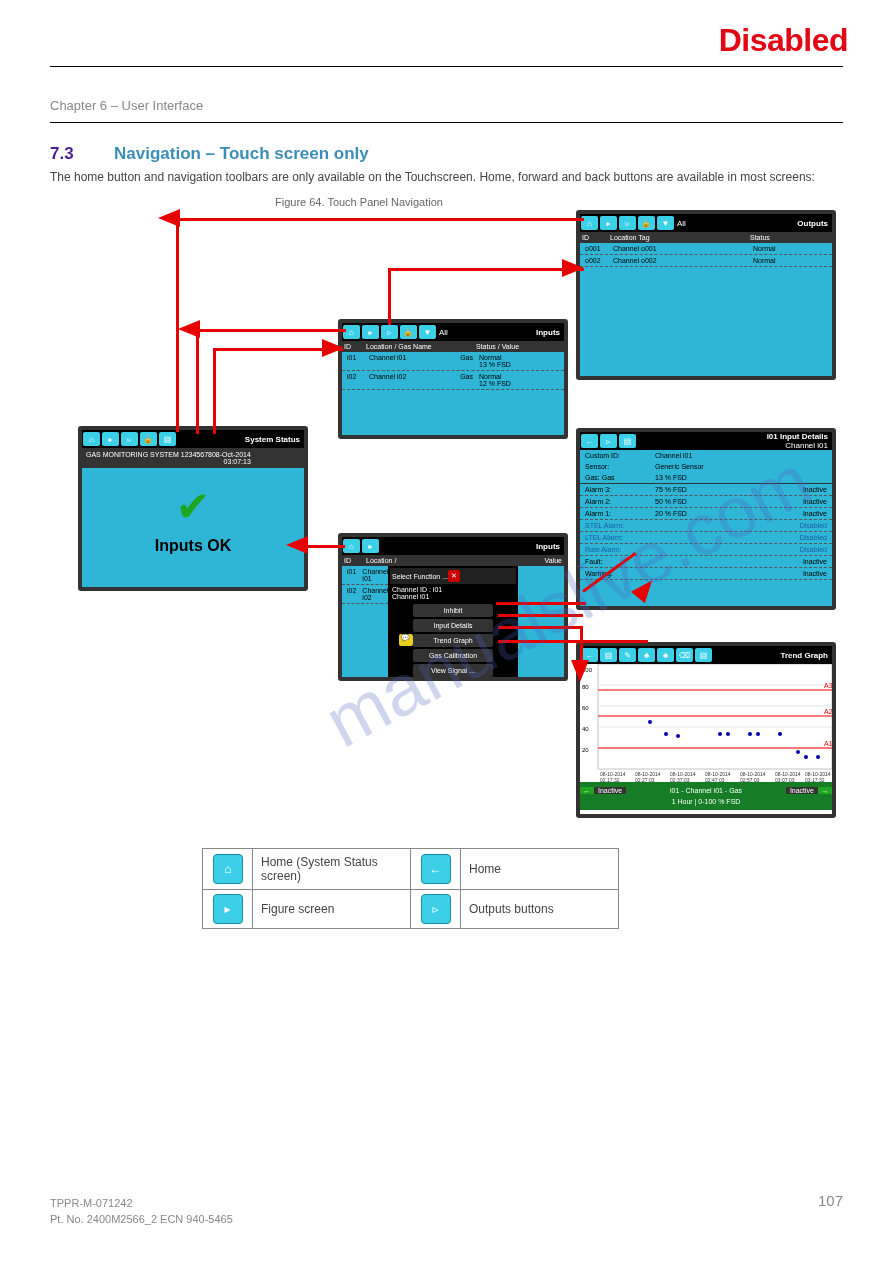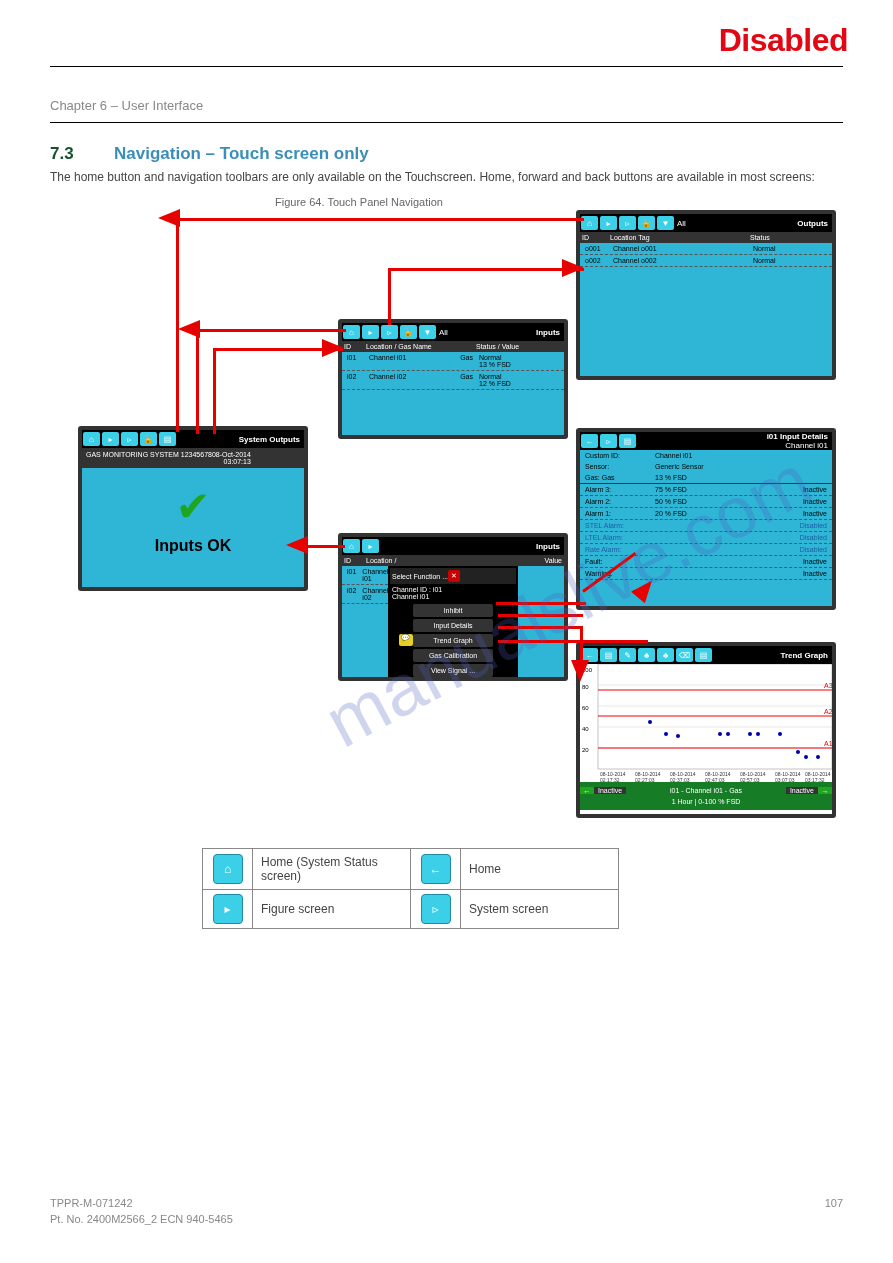--- a/index.html
+++ b/index.html
@@ -1,21 +1,21 @@
 <!DOCTYPE html>
 <html><head>
 <meta charset="utf-8">
 <style>
   * { box-sizing: border-box; margin: 0; padding: 0; }
   body { width: 893px; height: 1263px; background: #fff; font-family: Arial, sans-serif; position: relative; color: #333; }
   .logo { position: absolute; top: 22px; right: 45px; font-size: 32px; font-weight: bold; color: #e30613; letter-spacing: -0.5px; }
   .rule1 { position: absolute; top: 66px; left: 50px; width: 793px; border-top: 1px solid #000; }
   .chapter { position: absolute; top: 98px; left: 50px; font-size: 13px; color: #888; }
   .rule2 { position: absolute; top: 122px; left: 50px; width: 793px; border-top: 1px solid #000; }
-  .sectnum { position: absolute; top: 144px; left: 50px; font-size: 17px; font-weight: bold; color: #14532d; }
+  .sectnum { position: absolute; top: 144px; left: 50px; font-size: 17px; font-weight: bold; color: #4c1d95; }
   .secttitle { position: absolute; top: 144px; left: 114px; font-size: 17px; font-weight: bold; color: #3b8eb7; }
   .bodytext { position: absolute; top: 170px; left: 50px; width: 780px; font-size: 12px; line-height: 1.3; color: #444; }
   .figcap { position: absolute; top: 196px; left: 275px; font-size: 11px; color: #666; }
   .diagram { position: absolute; top: 210px; left: 78px; width: 760px; height: 616px; }
   .watermark { position: absolute; font-size: 72px; color: #4e5fbf; opacity: 0.26; transform: rotate(-28deg); pointer-events: none; left: 300px; top: 560px; }
 
   
   .mini { position: absolute; border: 4px solid #333; border-radius: 3px; background: #2fb6d6; font-size: 7px; color: #000; overflow: hidden; }
   .mini .hdr { background:#000; color:#fff; height:18px; display:flex; align-items:center; font-size:8px; }
   .mini .hdr .ibtn { width:17px; height:14px; background:#3bd0e8; margin:1px; border-radius:2px; display:flex; align-items:center; justify-content:center; }
@@ -33,21 +33,21 @@
   .arrowhead.right { border-top:9px solid transparent; border-bottom:9px solid transparent; border-left:22px solid #e60000; }
   .arrowhead.down { border-left:9px solid transparent; border-right:9px solid transparent; border-top:22px solid #e60000; }
 
   
   .legend { position:absolute; top:848px; left:202px; border-collapse:collapse; font-size:12px; color:#444; }
   .legend td { border:1px solid #888; padding:6px 8px; vertical-align:middle; }
   .legend .iconcell { width:50px; text-align:center; padding:4px; }
   .licon { width:30px; height:30px; background:#3bd0e8; border:1px solid #1f8aa3; border-radius:4px; display:inline-flex; align-items:center; justify-content:center; color:#fff; }
 
   .foot1 { position:absolute; bottom:54px; left:50px; font-size:11px; color:#888; }
-  .foot2 { position:absolute; bottom:54px; right:50px; font-size:11px; color:#888; }
+  .foot2 { position:absolute; bottom:54px; right:50px; font-size:15px; color:#888; }
   .foot3 { position:absolute; bottom:38px; left:50px; font-size:11px; color:#888; }
 
   .checkmark { color:#1fa51f; font-size:42px; }
   .dlgbtn { background:#333; color:#fff; font-size:7px; padding:3px 6px; margin:2px auto; width:80px; text-align:center; border-radius:2px; }
 </style>
 </head>
 <body>
 
 <div class="logo">Disabled</div>
 <div class="rule1"></div>
@@ -125,21 +125,21 @@
   </div>
 
   <div class="mini" style="top:216px; left:0; width:230px; height:165px;">
     <div class="hdr">
       <div class="ibtn">⌂</div>
       <div class="ibtn">▸</div>
       <div class="ibtn">▹</div>
       <div class="ibtn">🔒</div>
       <div class="ibtn">▤</div>
       <div class="spc"></div>
-      <div class="ttl">System Outputs</div>
+      <div class="ttl">System Status</div>
     </div>
     <div style="background:#333;color:#fff;font-size:7px;padding:3px 4px;display:flex;">
       <div>GAS MONITORING SYSTEM 12345678</div>
       <div class="spc"></div>
       <div style="text-align:right;">
         <div>08-Oct-2014</div>
         <div>03:07:13</div>
       </div>
     </div>
     <div style="text-align:center;padding-top:14px;">
@@ -383,20 +383,20 @@
       <tr>
     <td class="iconcell"><div class="licon">⌂</div></td>
     <td style="width:158px;">Home (System Status screen)</td>
     <td class="iconcell"><div class="licon">←</div></td>
     <td style="width:158px;">Home</td>
   </tr>
   <tr>
     <td class="iconcell"><div class="licon">▸</div></td>
     <td>Figure screen</td>
     <td class="iconcell"><div class="licon">▹</div></td>
-    <td>System screen</td>
+    <td>Outputs buttons</td>
   </tr>
 </tbody>
   </table>
 
 <div class="foot1">TPPR-M-071242</div>
 <div class="foot2">107</div>
 <div class="foot3">Pt. No. 2400M2566_2 ECN 940-5465</div>
 
 </body></html>

